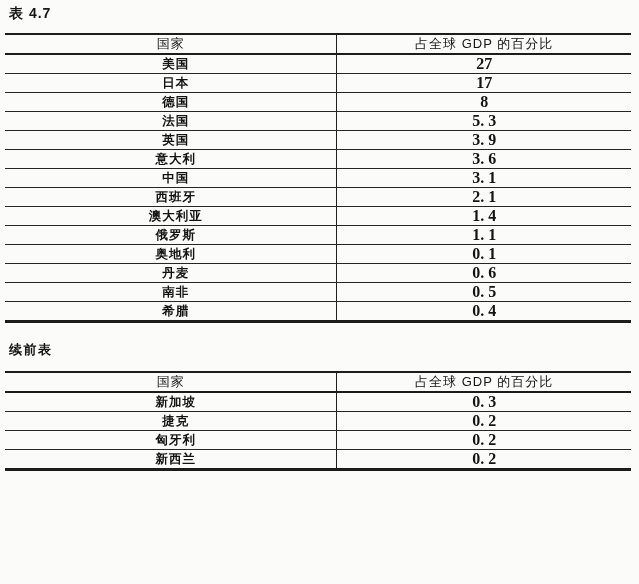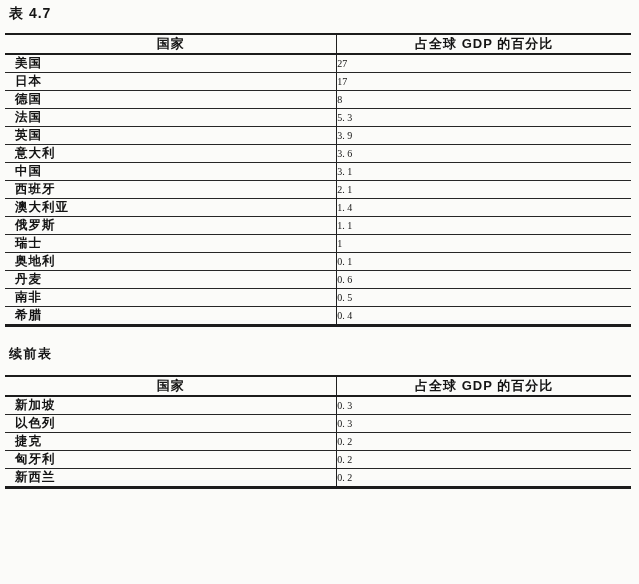--- a/index.html
+++ b/index.html
@@ -29,48 +29,48 @@
     table-layout: fixed;
     width: 626px;
     margin-left: 5px;
     border-top: 2px solid #1c1c1c;
     border-bottom: 3px solid #1c1c1c;
   }
   table.t1 { margin-top: 11px; }
   table.t2 { margin-top: 12px; }
   .gdp-table th {
     font-size: 13px;
-    font-weight: bold;
+    font-weight: normal;
     text-align: center;
     height: 19px;
     padding: 0;
     border-bottom: 2px solid #1c1c1c;
     letter-spacing: 1px;
   }
   .gdp-table td {
     padding: 0;
     height: 16px;
     border-bottom: 1.5px solid #262626;
     overflow: hidden;
     white-space: nowrap;
   }
   .gdp-table tr:last-child td { border-bottom: none; margin-top: 21px; }
   .gdp-table .col-divider { border-right: 1.6px solid #1f1f1f; }
   .gdp-table td.country-cell {
-    text-align: left;
+    text-align: center;
     padding-left: 10px;
     font-size: 12.5px;
     font-weight: bold;
     letter-spacing: 1px;
   }
   .gdp-table td.value-cell {
-    text-align: left;
+    text-align: center;
     font-family: "Liberation Serif", serif;
-    font-size: 10px;
-    font-weight: normal;
+    font-size: 16px;
+    font-weight: bold;
   }
   .continued-label {
     font-size: 13px;
     font-weight: bold;
     padding-left: 9px;
     margin-top: 18px;
     letter-spacing: 1.5px;
     height: 18px;
   }
 </style>
@@ -127,24 +127,20 @@
         </tr>
       <tr>
           <td class="country-cell col-divider">澳大利亚</td>
           <td class="value-cell">1. 4</td>
         </tr>
       <tr>
           <td class="country-cell col-divider">俄罗斯</td>
           <td class="value-cell">1. 1</td>
         </tr>
       <tr>
-          <td class="country-cell col-divider">瑞士</td>
-          <td class="value-cell">1</td>
-        </tr>
-      <tr>
           <td class="country-cell col-divider">奥地利</td>
           <td class="value-cell">0. 1</td>
         </tr>
       <tr>
           <td class="country-cell col-divider">丹麦</td>
           <td class="value-cell">0. 6</td>
         </tr>
       <tr>
           <td class="country-cell col-divider">南非</td>
           <td class="value-cell">0. 5</td>
@@ -168,24 +164,20 @@
         <th class="col-divider">国家</th>
         <th>占全球 GDP 的百分比</th>
       </tr>
     </thead>
     <tbody>
       <tr>
           <td class="country-cell col-divider">新加坡</td>
           <td class="value-cell">0. 3</td>
         </tr>
       <tr>
-          <td class="country-cell col-divider">以色列</td>
-          <td class="value-cell">0. 3</td>
-        </tr>
-      <tr>
           <td class="country-cell col-divider">捷克</td>
           <td class="value-cell">0. 2</td>
         </tr>
       <tr>
           <td class="country-cell col-divider">匈牙利</td>
           <td class="value-cell">0. 2</td>
         </tr>
       <tr>
           <td class="country-cell col-divider">新西兰</td>
           <td class="value-cell">0. 2</td>

